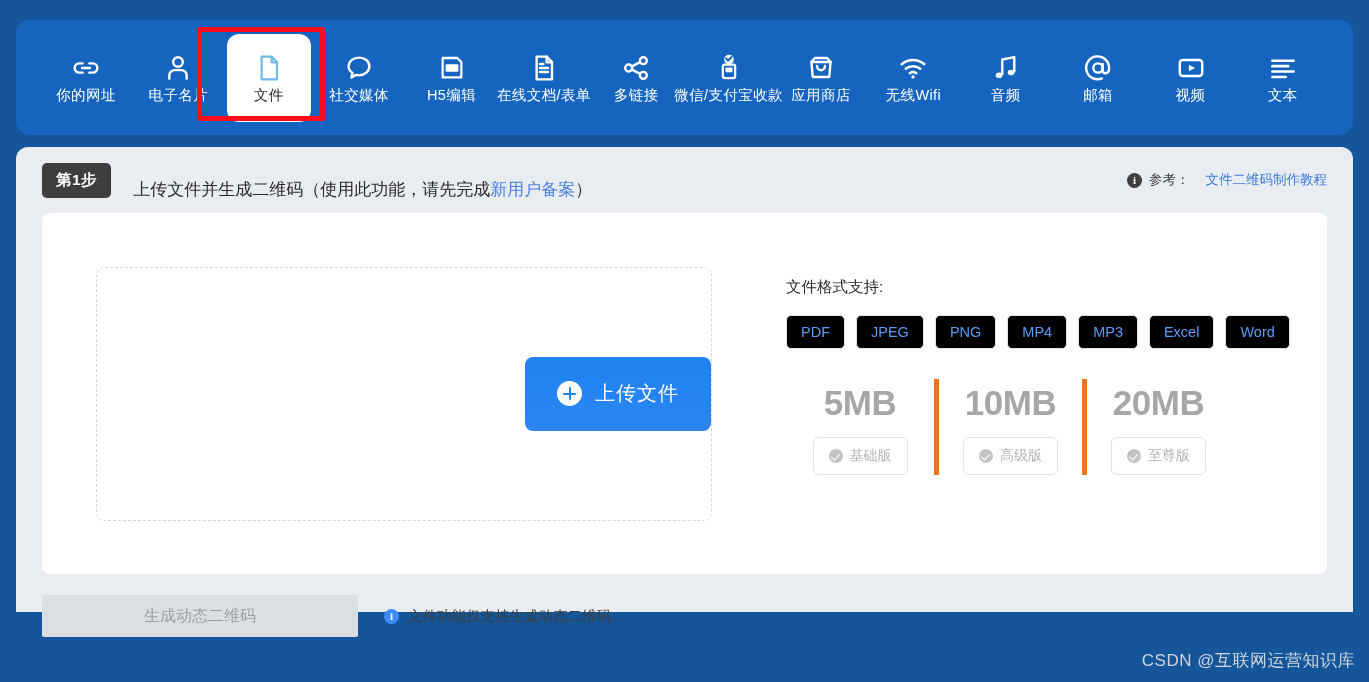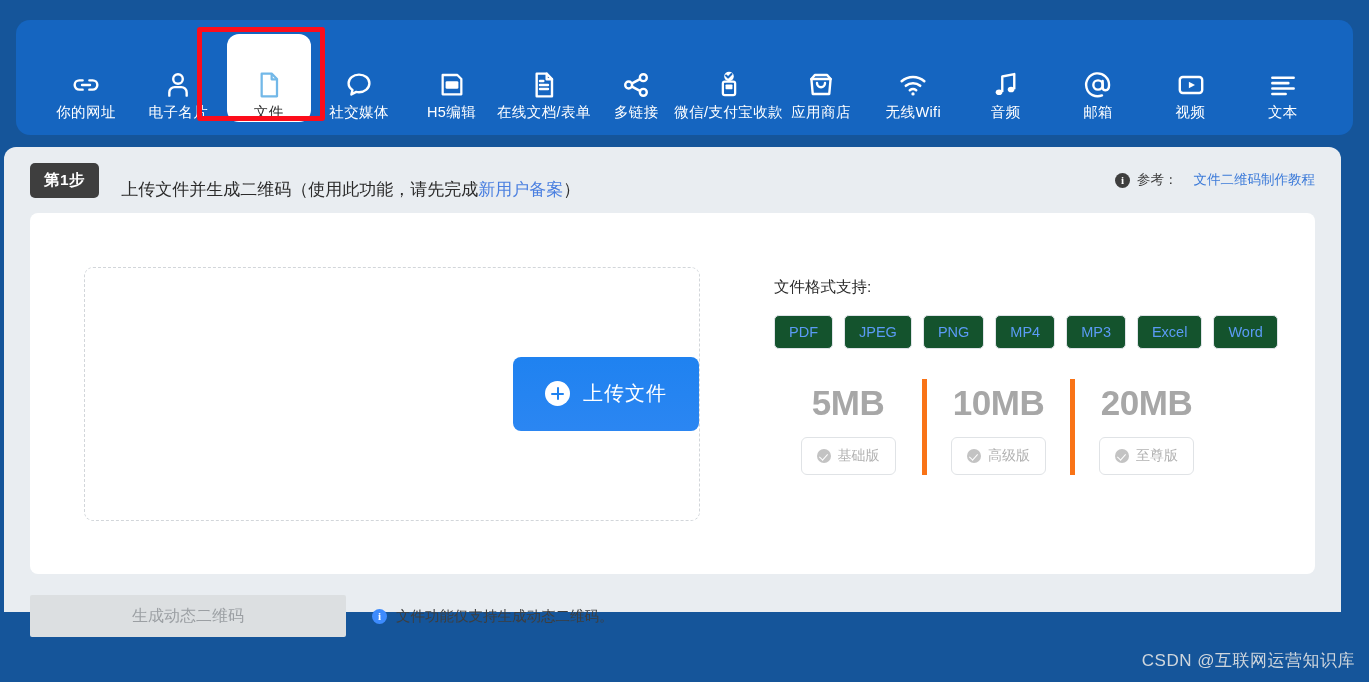--- a/index.html
+++ b/index.html
@@ -26,21 +26,21 @@
     align-items: center;
     justify-content: space-between;
     padding: 0 26px;
   }
   .nav-item {
     width: 88px;
     height: 88px;
     display: flex;
     flex-direction: column;
     align-items: center;
-    justify-content: flex-end;
+    justify-content: center;
     gap: 2px;
     border-radius: 12px;
     cursor: pointer;
     position: relative;
     flex: 0 0 auto;
   }
   .nav-item .ico {
     height: 34px;
     display: flex;
     align-items: flex-end;
@@ -70,21 +70,21 @@
     height: 94px;
     border: 5px solid #fc0d1b;
     border-radius: 3px;
     pointer-events: none;
     z-index: 5;
   }
 
   
   .card {
     position: absolute;
-    left: 4px;
+    left: 16px;
     top: 147px;
     width: 1337px;
     height: 465px;
     background: #e9edf1;
     border-radius: 12px 12px 0 0;
     padding: 0 26px;
   }
 
   .step-row {
     height: 66px;
@@ -201,21 +201,21 @@
     color: #2b2b2b;
     margin-bottom: 17px;
   }
   .fmt-list { display: flex; gap: 11px; }
   .fmt-chip {
     border: 1px solid #dfe3e8;
     border-radius: 5px;
     padding: 8px 14px;
     font-size: 14.5px;
     color: #5b9bf5;
-    background: #14532d;
+    background: #000000;
     white-space: nowrap;
     cursor: pointer;
   }
 
   .tiers { display: flex; margin-top: 30px; }
   .tier {
     width: 148px;
     display: flex;
     flex-direction: column;
     align-items: center;

